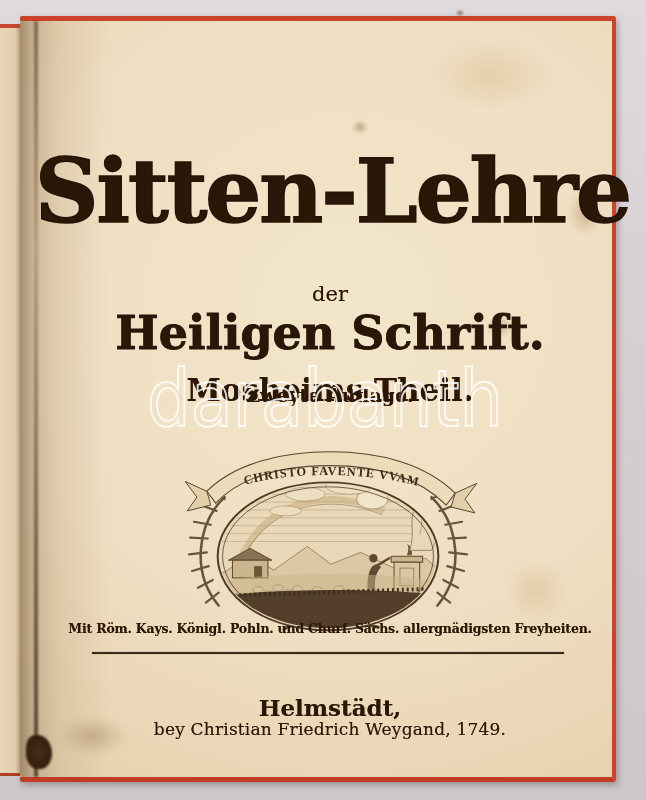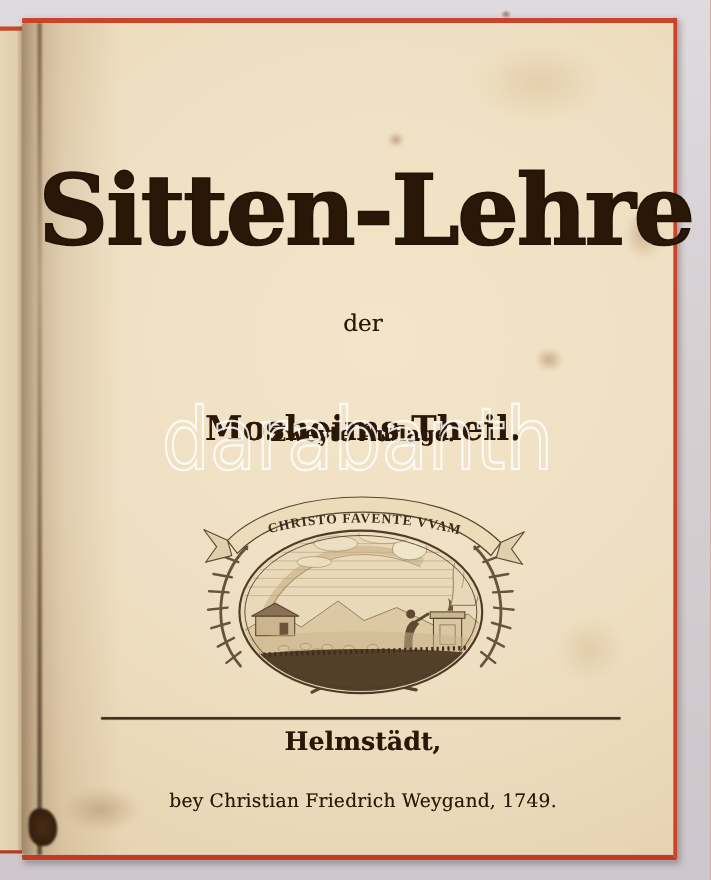--- a/index.html
+++ b/index.html
@@ -50,21 +50,21 @@
   .author-line{top:72px;font-size:30px;font-weight:bold;letter-spacing:.5px;}
   .main-title{top:128px;font-size:88px;font-weight:bold;letter-spacing:-2px;
     -webkit-text-stroke:1.6px #241405;line-height:1.45;text-align:right;}
   .sub-der{top:282px;font-size:21px;font-weight:normal;}
   .sub-main{top:306px;font-size:46px;font-weight:bold;-webkit-text-stroke:.8px #241405;}
   .part-line{top:372px;font-size:31px;font-weight:bold;}
   .edition-line{top:384px;font-size:19px;font-weight:bold;}
   .privilege-line{top:621px;font-size:12.5px;font-weight:bold;letter-spacing:-.2px;}
   .imprint-rule{position:absolute;left:92px;top:652px;width:472px;height:2px;
     background:#3b2a18;box-shadow:0 0 1px rgba(60,40,20,.8);}
-  .imprint-place{top:661px;font-size:23px;font-weight:bold;}
+  .imprint-place{top:694px;font-size:23px;font-weight:bold;}
   .imprint-pub{top:719px;font-size:17px;font-weight:normal;letter-spacing:.2px;}
 
   .vignette{position:absolute;left:165px;top:440px;width:330px;height:202px;}
   .watermark{position:absolute;left:135px;top:352px;width:380px;height:100px;opacity:.85;pointer-events:none;}
 </style>
 </head>
 <body>
 
 <div class="photo">
 
@@ -79,20 +79,21 @@
   <div class="stain st1"></div>
   <div class="stain st2"></div>
   <div class="stain st3"></div>
   <div class="stain st4"></div>
   <div class="stain st5"></div>
   <div class="stain st6"></div>
   <div class="stain st7"></div>
 
   <div class="tline main-title">Sitten-Lehre</div>
   <div class="tline sub-der">der</div>
+  <div class="tline sub-main">Heiligen Schrift.</div>
   <div class="tline part-line">Mosheims Theil.</div>
   <div class="tline edition-line">Zweyte Auflage.</div>
 
   <svg class="vignette" viewBox="0 0 330 205">
     <defs>
       <clipPath id="oval">
           <ellipse cx="163" cy="118" rx="110" ry="73"></ellipse>
         </clipPath>
       <path id="mottoPath" d="M52,58 C90,28 230,28 282,58" fill="none"></path>
     </defs>
@@ -168,20 +169,21 @@
       </g>
       <path d="M246,112 C252,92 244,84 252,66 C258,52 250,46 258,30 C263,20 274,22 272,36 C270,52 278,60 272,76 C266,92 276,100 268,112 Z" fill="#e7d8b8" stroke="#9b8462" stroke-width="1"></path>
       <path d="M256,96 C260,84 256,76 260,64 M262,56 C266,46 262,40 266,32" stroke="#9b8462" stroke-width=".7" fill="none"></path>
       <ellipse cx="163" cy="150" rx="120" ry="14" fill="#c9b48c" opacity=".5"></ellipse>
       <path d="M51,160 C90,150 240,150 275,158 L275,191 L51,191 Z" fill="#54402a"></path>
       <path d="M58,158 L268,151" stroke="#3e2e1c" stroke-width="4" stroke-dasharray="2,3" fill="none"></path>
     </g>
     <ellipse cx="163" cy="118" rx="107" ry="70.5" fill="none" stroke="#4e3a26" stroke-width=".8"></ellipse>
   </svg>
 
+  <div class="tline privilege-line">Mit Röm. Kays. Königl. Pohln. und Churf. Sächs. allergnädigsten Freyheiten.</div>
   <div class="imprint-rule"></div>
   <div class="tline imprint-place">Helmstädt,</div>
   <div class="tline imprint-pub">bey Christian Friedrich Weygand, 1749.</div>
 
   <svg class="watermark" viewBox="0 0 380 100">
     <text x="190" y="74" text-anchor="middle" textLength="356" lengthAdjust="spacingAndGlyphs" font-family="'DejaVu Sans','Liberation Sans',sans-serif" font-size="78" fill="none" stroke="#ffffff" stroke-width="2">darabanth</text>
   </svg>
 
 </div>
 

